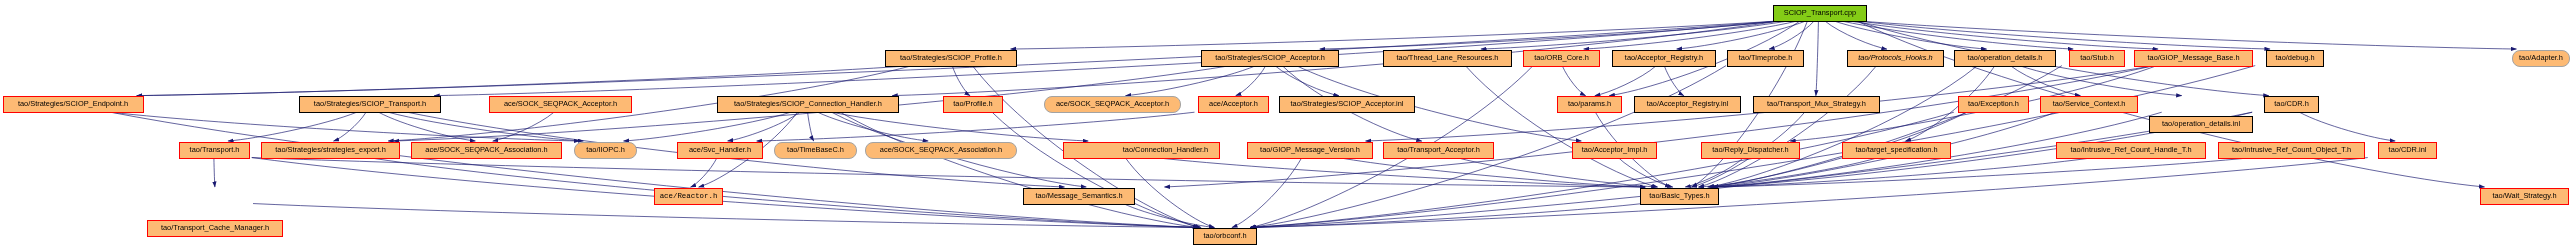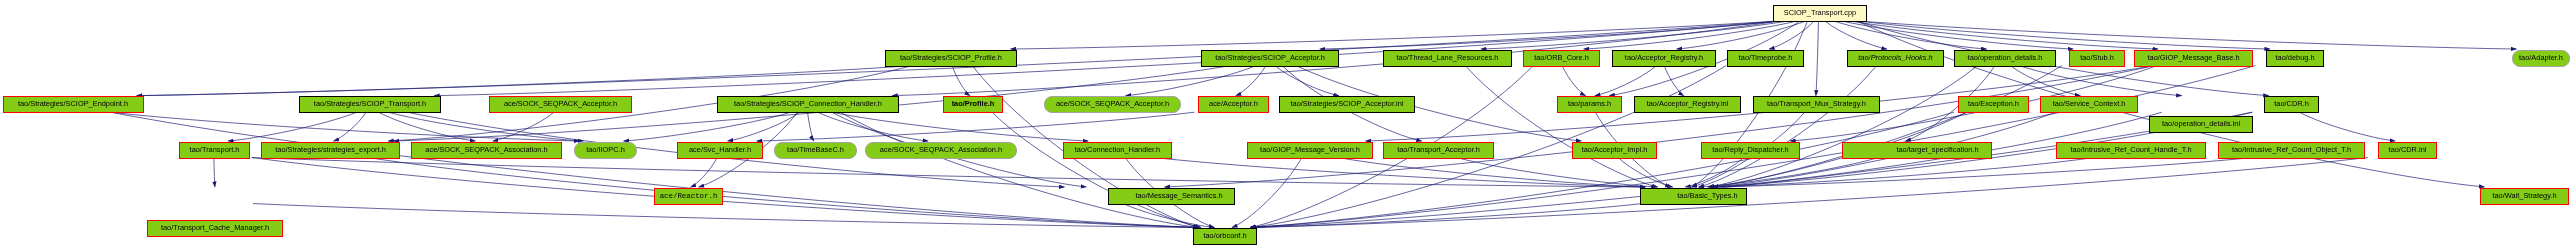--- a/index.html
+++ b/index.html
@@ -1,25 +1,25 @@
 <!DOCTYPE html>
 <html style="font-size:9.8px"><head>
 <meta charset="utf-8">
 <style>
   html,body{margin:0;padding:0;background:#ffffff;}
   #graph{position:relative;width:2576px;height:252px;background:#ffffff;
          font-family:"Liberation Sans", sans-serif;overflow:hidden;}
   #edges{position:absolute;left:0;top:0;width:2576px;height:252px;}
   .node{position:absolute;height:14.7px;line-height:14.7px;text-align:center;
-        background:#84cc16;border:0.6px solid #000000;color:#000000;
+        background:#fdba74;border:0.6px solid #000000;color:#000000;
         font-size:7.4px;white-space:nowrap;overflow:hidden;cursor:pointer;
         box-sizing:content-box;}
   .node.red{border-color:#ff0000;}
   .node.gray{border-color:#a3a3a3;border-radius:8px;}
-  .node.root{background:#fef9c3;border-color:#000000;}
+  .node.root{background:#84cc16;border-color:#000000;}
 </style>
 </head>
 <body>
 
 <div id="graph">
   <svg id="edges" xmlns="http://www.w3.org/2000/svg" viewBox="0 0 4199 411" width="2576" height="252">
     <defs>
       <marker id="arrow" markerWidth="10" markerHeight="8" refX="9" refY="3.5" orient="auto" markerUnits="userSpaceOnUse">
         <path d="M0,0 L10,3.5 L0,7 Z" fill="#191970"></path>
       </marker>
@@ -130,48 +130,48 @@
       <div class="node " title="tao/Protocols_Hooks.h" style="left: 1847px; top: 50px; width: 95px; font-style: italic;">tao/Protocols_Hooks.h</div>
       <div class="node " title="tao/operation_details.h" style="left: 1954px; top: 50px; width: 100px;">tao/operation_details.h</div>
       <div class="node red" title="tao/Stub.h" style="left: 2069px; top: 50px; width: 54px;">tao/Stub.h</div>
       <div class="node red" title="tao/GIOP_Message_Base.h" style="left: 2134px; top: 50px; width: 117px;">tao/GIOP_Message_Base.h</div>
       <div class="node " title="tao/debug.h" style="left: 2266px; top: 50px; width: 56px;">tao/debug.h</div>
       <div class="node gray" title="tao/Adapter.h" style="left: 2512px; top: 50px; width: 56px;">tao/Adapter.h</div>
       <div class="node red" title="tao/Strategies/SCIOP_Endpoint.h" style="left: 2.5px; top: 96px; width: 139px;">tao/Strategies/SCIOP_Endpoint.h</div>
       <div class="node " title="tao/Strategies/SCIOP_Transport.h" style="left: 299px; top: 96px; width: 140px;">tao/Strategies/SCIOP_Transport.h</div>
       <div class="node red" title="ace/SOCK_SEQPACK_Acceptor.h" style="left: 489px; top: 96px; width: 141px;">ace/SOCK_SEQPACK_Acceptor.h</div>
       <div class="node " title="tao/Strategies/SCIOP_Connection_Handler.h" style="left: 717px; top: 96px; width: 180px;">tao/Strategies/SCIOP_Connection_Handler.h</div>
-      <div class="node red" title="tao/Profile.h" style="left: 943px; top: 96px; width: 58px; font-weight: bold;">tao/Profile.h</div>
+      <div class="node red" title="tao/Profile.h" style="left: 943px; top: 96px; width: 58px;">tao/Profile.h</div>
       <div class="node gray" title="ace/SOCK_SEQPACK_Acceptor.h" style="left: 1044px; top: 96px; width: 135px;">ace/SOCK_SEQPACK_Acceptor.h</div>
       <div class="node red" title="ace/Acceptor.h" style="left: 1198px; top: 96px; width: 69px; text-align: center;">ace/Acceptor.h</div>
       <div class="node " title="tao/Strategies/SCIOP_Acceptor.inl" style="left: 1279px; top: 96px; width: 134px;">tao/Strategies/SCIOP_Acceptor.inl</div>
       <div class="node red" title="tao/params.h" style="left: 1557px; top: 96px; width: 63px;">tao/params.h</div>
       <div class="node " title="tao/Acceptor_Registry.inl" style="left: 1634px; top: 96px; width: 105px;">tao/Acceptor_Registry.inl</div>
       <div class="node " title="tao/Transport_Mux_Strategy.h" style="left: 1753px; top: 96px; width: 125px;">tao/Transport_Mux_Strategy.h</div>
       <div class="node red" title="tao/Exception.h" style="left: 1958px; top: 96px; width: 69px;">tao/Exception.h</div>
       <div class="node red" title="tao/Service_Context.h" style="left: 2040px; top: 96px; width: 96px;">tao/Service_Context.h</div>
       <div class="node " title="tao/operation_details.inl" style="left: 2149px; top: 96px; width: 102px; margin-top: 20px;">tao/operation_details.inl</div>
       <div class="node " title="tao/CDR.h" style="left: 2264px; top: 96px; width: 53px;">tao/CDR.h</div>
       <div class="node red" title="tao/Transport.h" style="left: 179px; top: 142px; width: 69px;">tao/Transport.h</div>
       <div class="node red" title="tao/Strategies/strategies_export.h" style="left: 261px; top: 142px; width: 137px;">tao/Strategies/strategies_export.h</div>
       <div class="node red" title="ace/SOCK_SEQPACK_Association.h" style="left: 411px; top: 142px; width: 149px;">ace/SOCK_SEQPACK_Association.h</div>
       <div class="node gray" title="tao/IIOPC.h" style="left: 574px; top: 142px; width: 61px;">tao/IIOPC.h</div>
       <div class="node red" title="ace/Svc_Handler.h" style="left: 677px; top: 142px; width: 84px;">ace/Svc_Handler.h</div>
       <div class="node gray" title="tao/TimeBaseC.h" style="left: 774px; top: 142px; width: 81px;">tao/TimeBaseC.h</div>
       <div class="node gray" title="ace/SOCK_SEQPACK_Association.h" style="left: 865px; top: 142px; width: 150px;">ace/SOCK_SEQPACK_Association.h</div>
-      <div class="node red" title="tao/Connection_Handler.h" style="left: 1063px; top: 142px; width: 107px;">tao/Connection_Handler.h</div>
+      <div class="node red" title="tao/Connection_Handler.h" style="left: 1063px; top: 142px; width: 107px; padding-left: 48px;">tao/Connection_Handler.h</div>
       <div class="node red" title="tao/GIOP_Message_Version.h" style="left: 1247px; top: 142px; width: 124px;">tao/GIOP_Message_Version.h</div>
       <div class="node red" title="tao/Transport_Acceptor.h" style="left: 1383px; top: 142px; width: 109px;">tao/Transport_Acceptor.h</div>
       <div class="node red" title="tao/Acceptor_Impl.h" style="left: 1572px; top: 142px; width: 83px;">tao/Acceptor_Impl.h</div>
       <div class="node red" title="tao/Reply_Dispatcher.h" style="left: 1701px; top: 142px; width: 97px;">tao/Reply_Dispatcher.h</div>
-      <div class="node red" title="tao/target_specification.h" style="left: 1842px; top: 142px; width: 107px; padding-left: 41px;">tao/target_specification.h</div>
+      <div class="node red" title="tao/target_specification.h" style="left: 1842px; top: 142px; width: 107px;">tao/target_specification.h</div>
       <div class="node red" title="tao/Intrusive_Ref_Count_Handle_T.h" style="left: 2056px; top: 142px; width: 148px;">tao/Intrusive_Ref_Count_Handle_T.h</div>
       <div class="node red" title="tao/Intrusive_Ref_Count_Object_T.h" style="left: 2218px; top: 142px; width: 145px;">tao/Intrusive_Ref_Count_Object_T.h</div>
       <div class="node red" title="tao/CDR.inl" style="left: 2378px; top: 142px; width: 57px;">tao/CDR.inl</div>
       <div class="node red" title="tao/Transport_Cache_Manager.h" style="left: 147px; top: 188px; width: 134px; margin-top: 32px;">tao/Transport_Cache_Manager.h</div>
       <div class="node red" title="ace/Reactor.h" style="left: 654px; top: 188px; width: 67px; font-family: Liberation Mono, monospace;">ace/Reactor.h</div>
-      <div class="node " title="tao/Message_Semantics.h" style="left: 1108px; top: 188px; width: 110px; padding-left: 15px;">tao/Message_Semantics.h</div>
-      <div class="node " title="tao/Basic_Types.h" style="left: 1640px; top: 188px; width: 77px; padding-left: 28px;">tao/Basic_Types.h</div>
+      <div class="node " title="tao/Message_Semantics.h" style="left: 1023px; top: 188px; width: 110px;">tao/Message_Semantics.h</div>
+      <div class="node " title="tao/Basic_Types.h" style="left: 1640px; top: 188px; width: 77px;">tao/Basic_Types.h</div>
       <div class="node red" title="tao/Wait_Strategy.h" style="left: 2480px; top: 188px; width: 87px;">tao/Wait_Strategy.h</div>
       <div class="node " title="tao/orbconf.h" style="left: 1193px; top: 228px; width: 62px;">tao/orbconf.h</div>
     </div>
 </div>
 
 
 </body></html>

